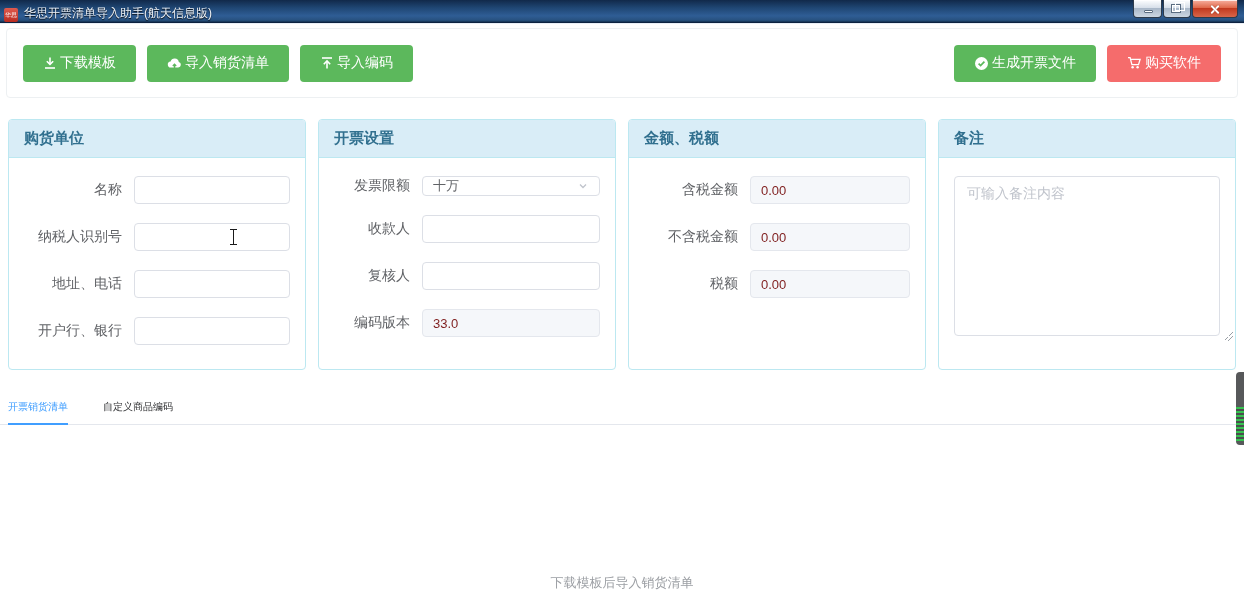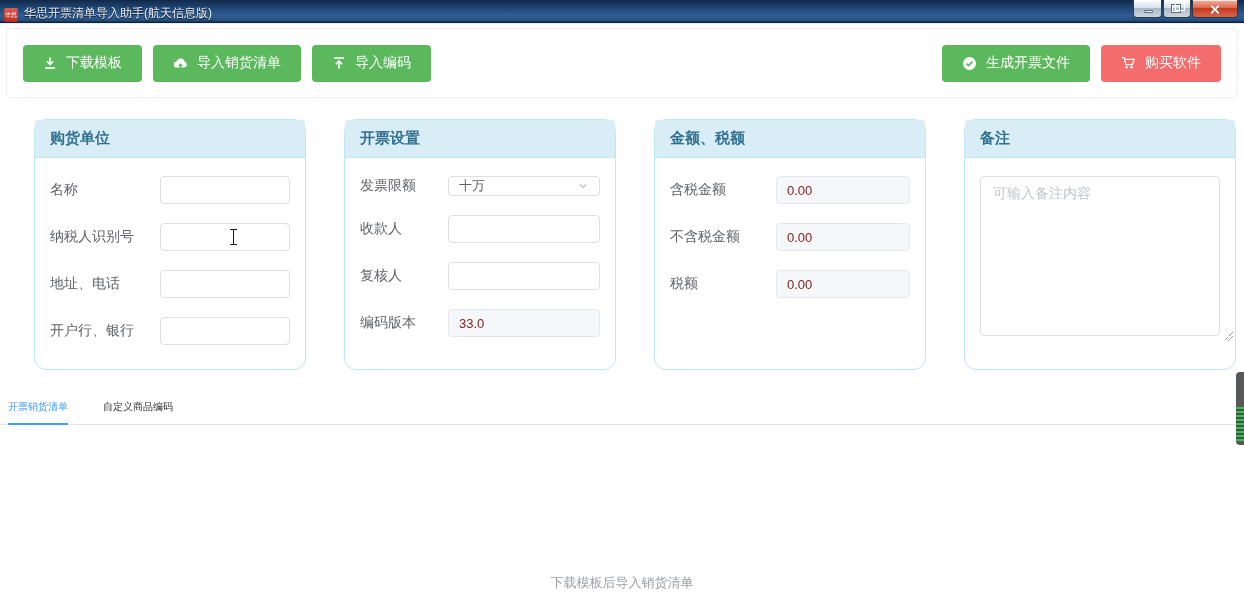--- a/index.html
+++ b/index.html
@@ -28,36 +28,36 @@
     border:1px solid #fff; }
   .glyph-x { position:absolute; left:50%; top:50%; width:11px; height:11px; margin:-5px 0 0 -6px; }
   .glyph-x::before,.glyph-x::after { content:""; position:absolute; left:5px; top:0; width:2px; height:11px;
     background:#fff; border-radius:1px; box-shadow:0 0 1px #7c1d0d; }
   .glyph-x::before { transform:rotate(45deg); } .glyph-x::after { transform:rotate(-45deg); }
 
   
   .toolbar { margin:5px 6px 0; height:70px; border:1px solid #edf0f2; border-radius:4px;
     display:flex; align-items:center; padding:0 16px; background:#fff; }
   .btn { height:37px; border:none; border-radius:4px; color:#fff; font-size:14px;
-    display:inline-flex; align-items:center; gap:9px; padding:0 20px; cursor:pointer;
+    display:inline-flex; align-items:center; gap:3px; padding:0 20px; cursor:pointer;
     font-family:inherit; white-space:nowrap; }
   .btn.green { background:#5cb85c; }
   .btn.red { background:#f56c6c; }
   .btn + .btn { margin-left:11px; }
   .toolbar-right { margin-left:auto; display:flex; }
   .btn svg { display:block; }
 
   
   .panels { margin:21px 8px 0; display:flex; gap:12px; align-items:stretch; }
-  .panel { flex:1 1 0; border:1px solid #bce8f1; border-radius:12px; background:#fff; min-width:0;margin-left:26px; }
+  .panel { flex:1 1 0; border:1px solid #bce8f1; border-radius:4px; background:#fff; min-width:0; }
   .panel-header { background:#d9edf7; border-bottom:1px solid #bce8f1; padding:9px 15px;
     color:#31708f; font-weight:bold; font-size:15px; border-radius:3px 3px 0 0; }
   .panel-body { padding:18px 15px 5px; }
   .frow { display:flex; align-items:center; margin-bottom:19px; }
-  .flabel { font-size:14px; color:#606266; text-align:left; margin-right:12px; flex:0 0 auto; }
+  .flabel { font-size:14px; color:#606266; text-align:right; margin-right:12px; flex:0 0 auto; }
   .w1 .flabel { width:98px; } .w2 .flabel { width:76px; } .w3 .flabel { width:94px; }
   .finput { flex:1 1 auto; height:28px; border:1px solid #dcdfe6; border-radius:4px;
     padding:0 10px; font-size:13px; color:#606266; outline:none; min-width:0;
     font-family:inherit; background:#fff; }
   .finput:disabled,.finput.disabled { background:#f5f7fa; border-color:#e4e7ed; color:#7f1d1d; }
   .select { flex:1 1 auto; height:20px; border:1px solid #dcdfe6; border-radius:4px;
     padding:0 10px; font-size:13px; color:#606266; display:flex; align-items:center;
     justify-content:space-between; cursor:pointer; background:#fff; min-width:0; }
   .remark-area { width:100%; height:160px; border:1px solid #dcdfe6; border-radius:4px;
     padding:8px 12px; font-size:14px; color:#606266; resize:none; outline:none;

